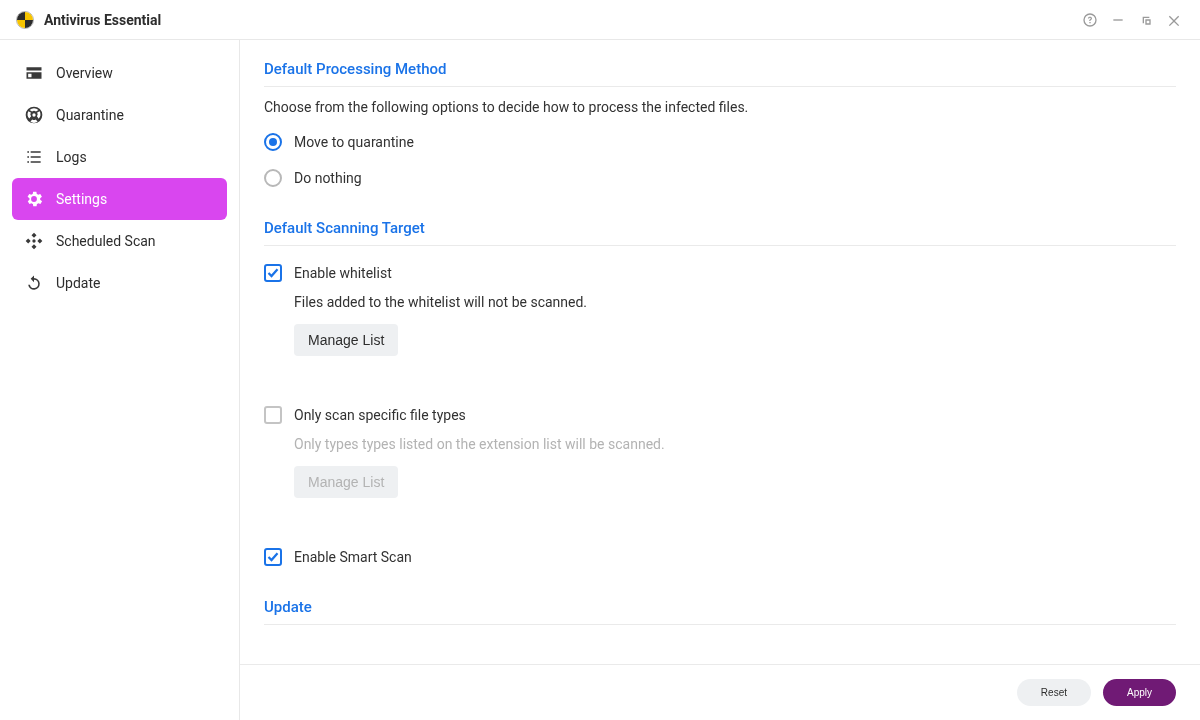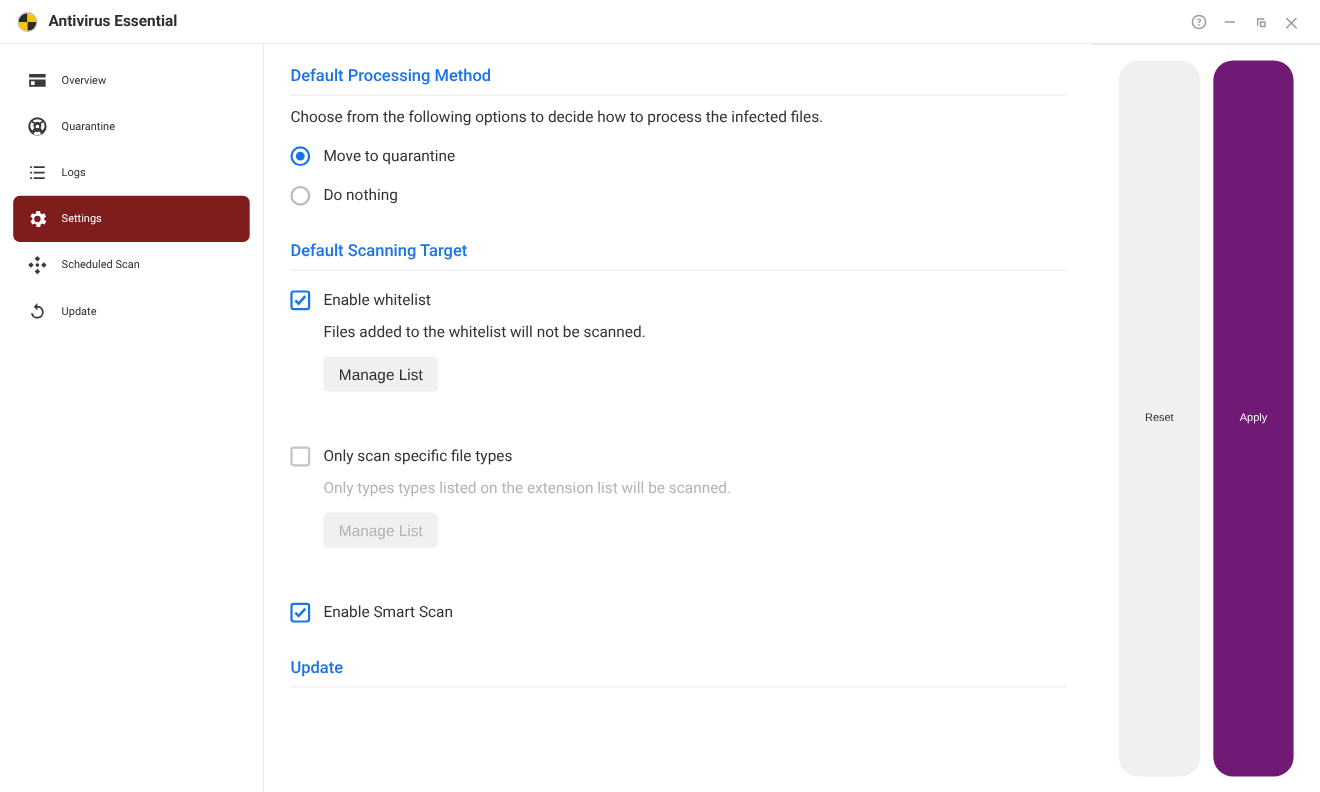--- a/index.html
+++ b/index.html
@@ -73,30 +73,30 @@
     color: #2d2d2d;
   }
   .nav-item .icon {
     width: 20px; height: 20px;
     margin-right: 12px;
     display: flex; align-items: center; justify-content: center;
     color: #3a3a3a;
   }
   .nav-item .icon svg { width: 20px; height: 20px; fill: currentColor; }
   .nav-item.active {
-    background: #7f1d1d;
+    background: #d946ef;
     color: #fff;
   }
   .nav-item.active .icon { color: #fff; }
-  .nav-item .label { font-size: 10px; }
+  .nav-item .label { font-size: 14px; }
 
   .content {
     flex: 1;
     display: flex;
-    flex-direction: row;
+    flex-direction: column;
     min-height: 0;
   }
   .scroll {
     flex: 1;
     overflow-y: auto;
     padding: 20px 24px 8px 24px;
   }
   .section-title {
     color: #1a73e8;
     font-size: 15px;

